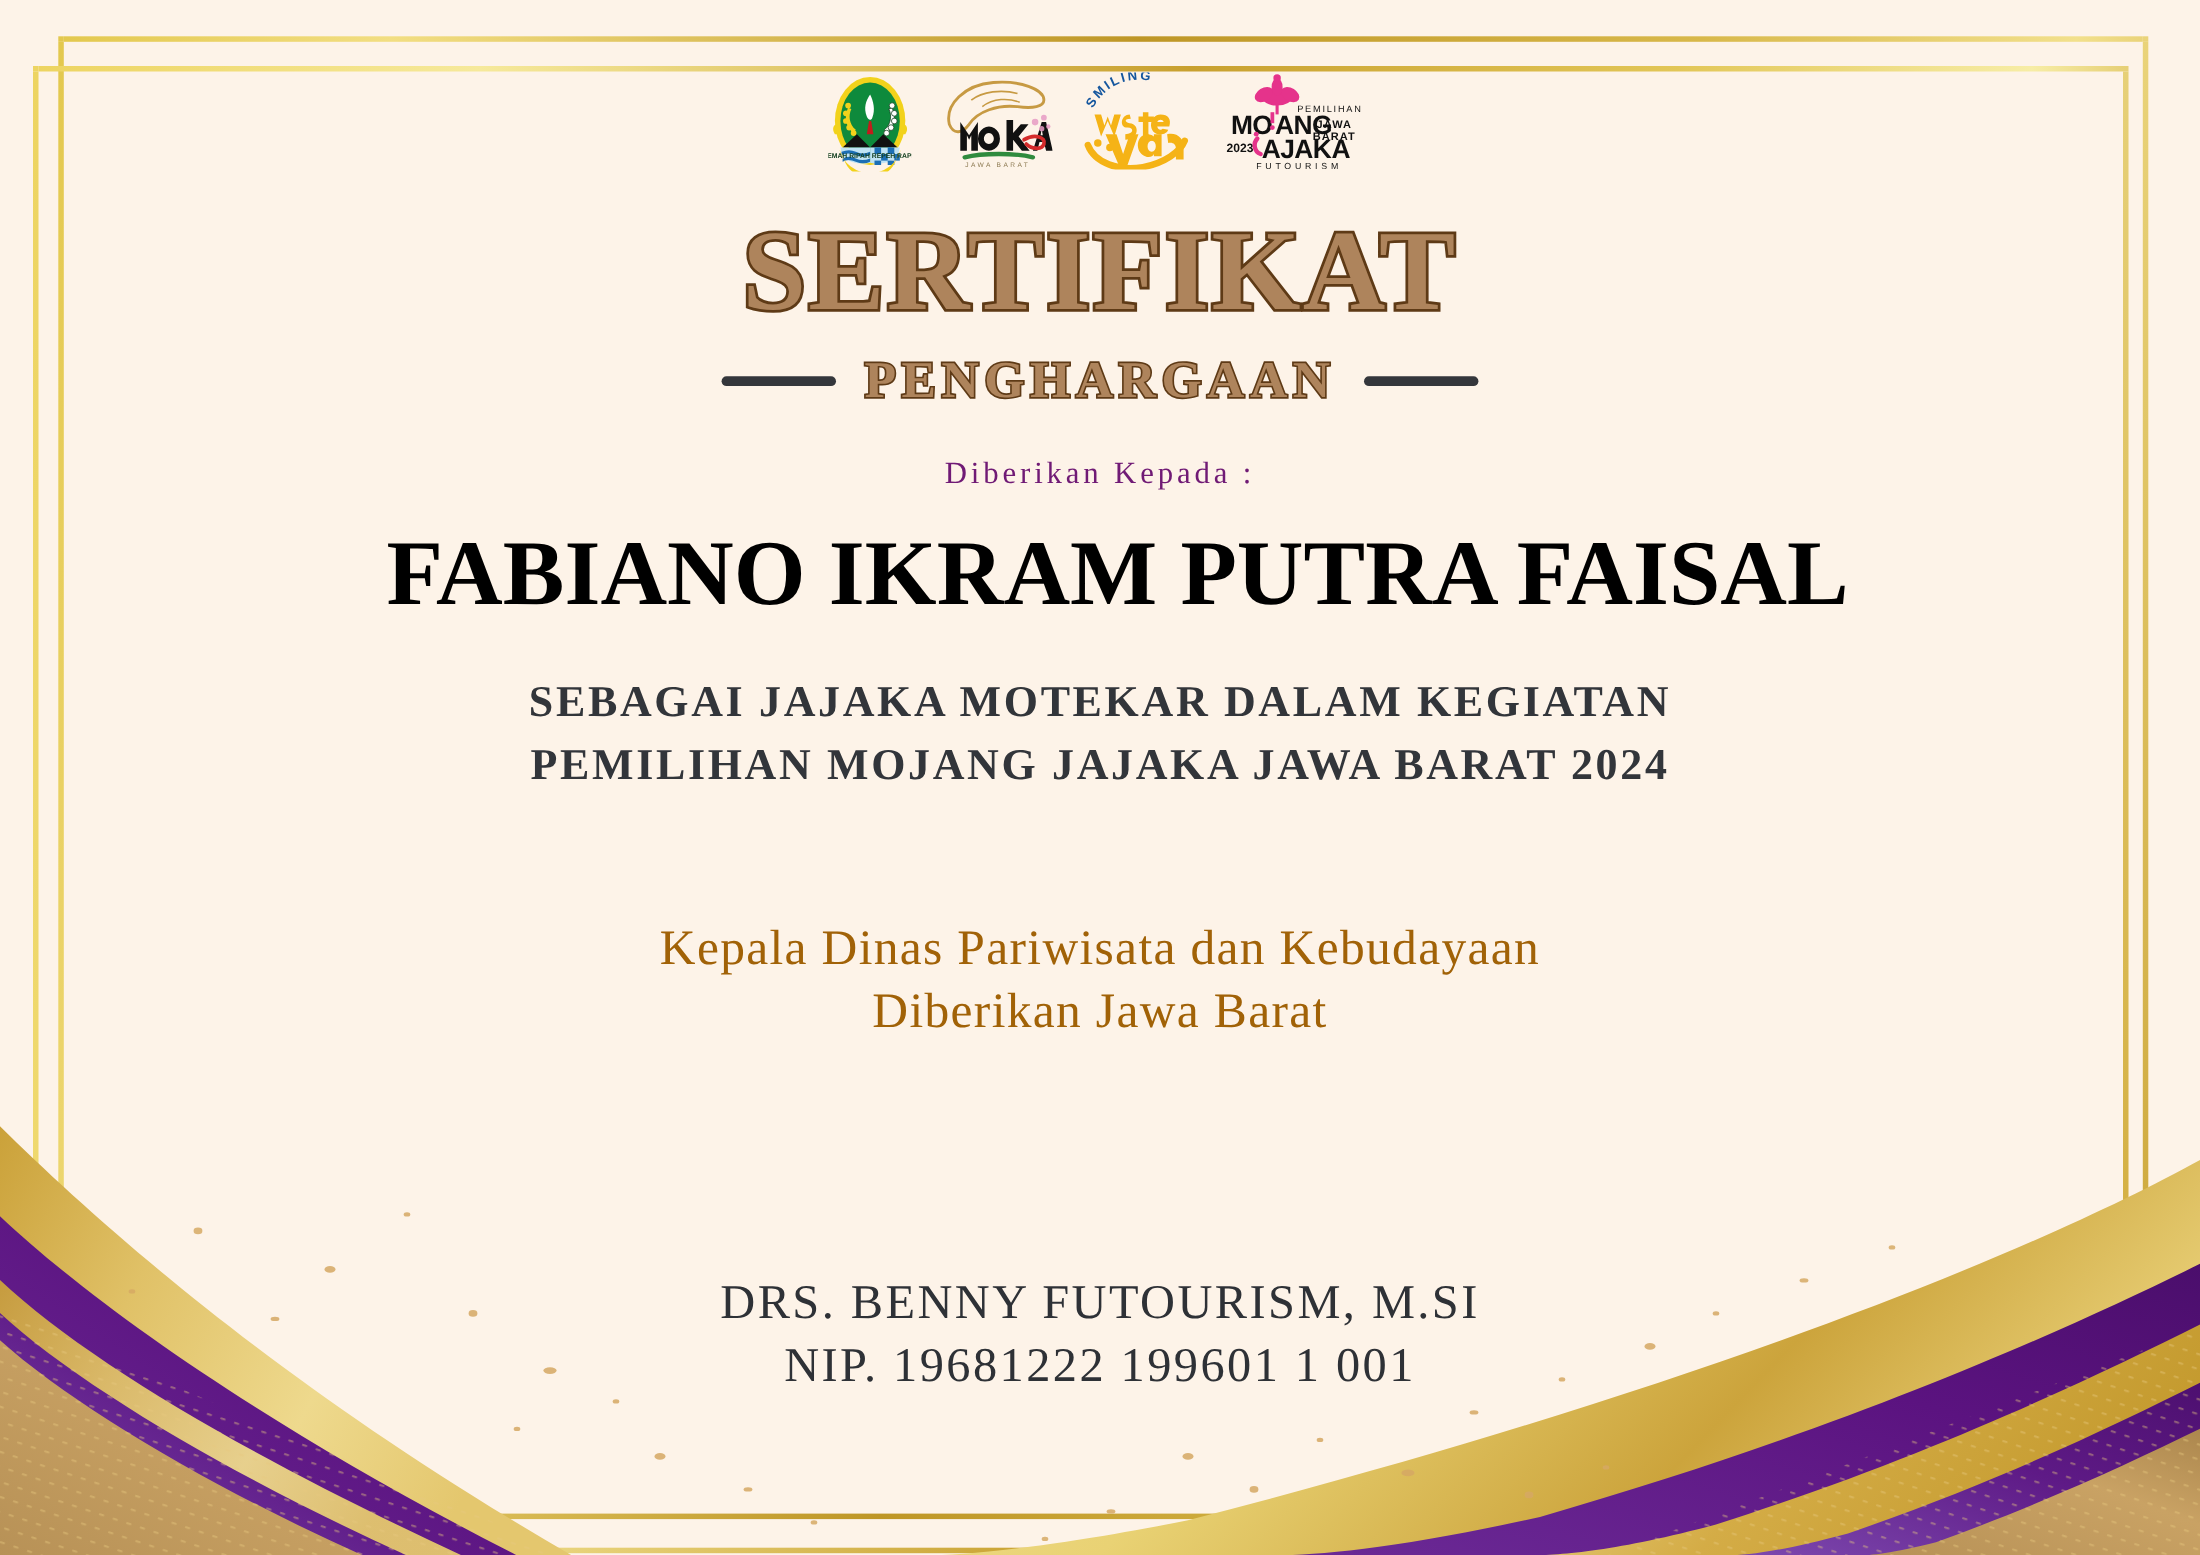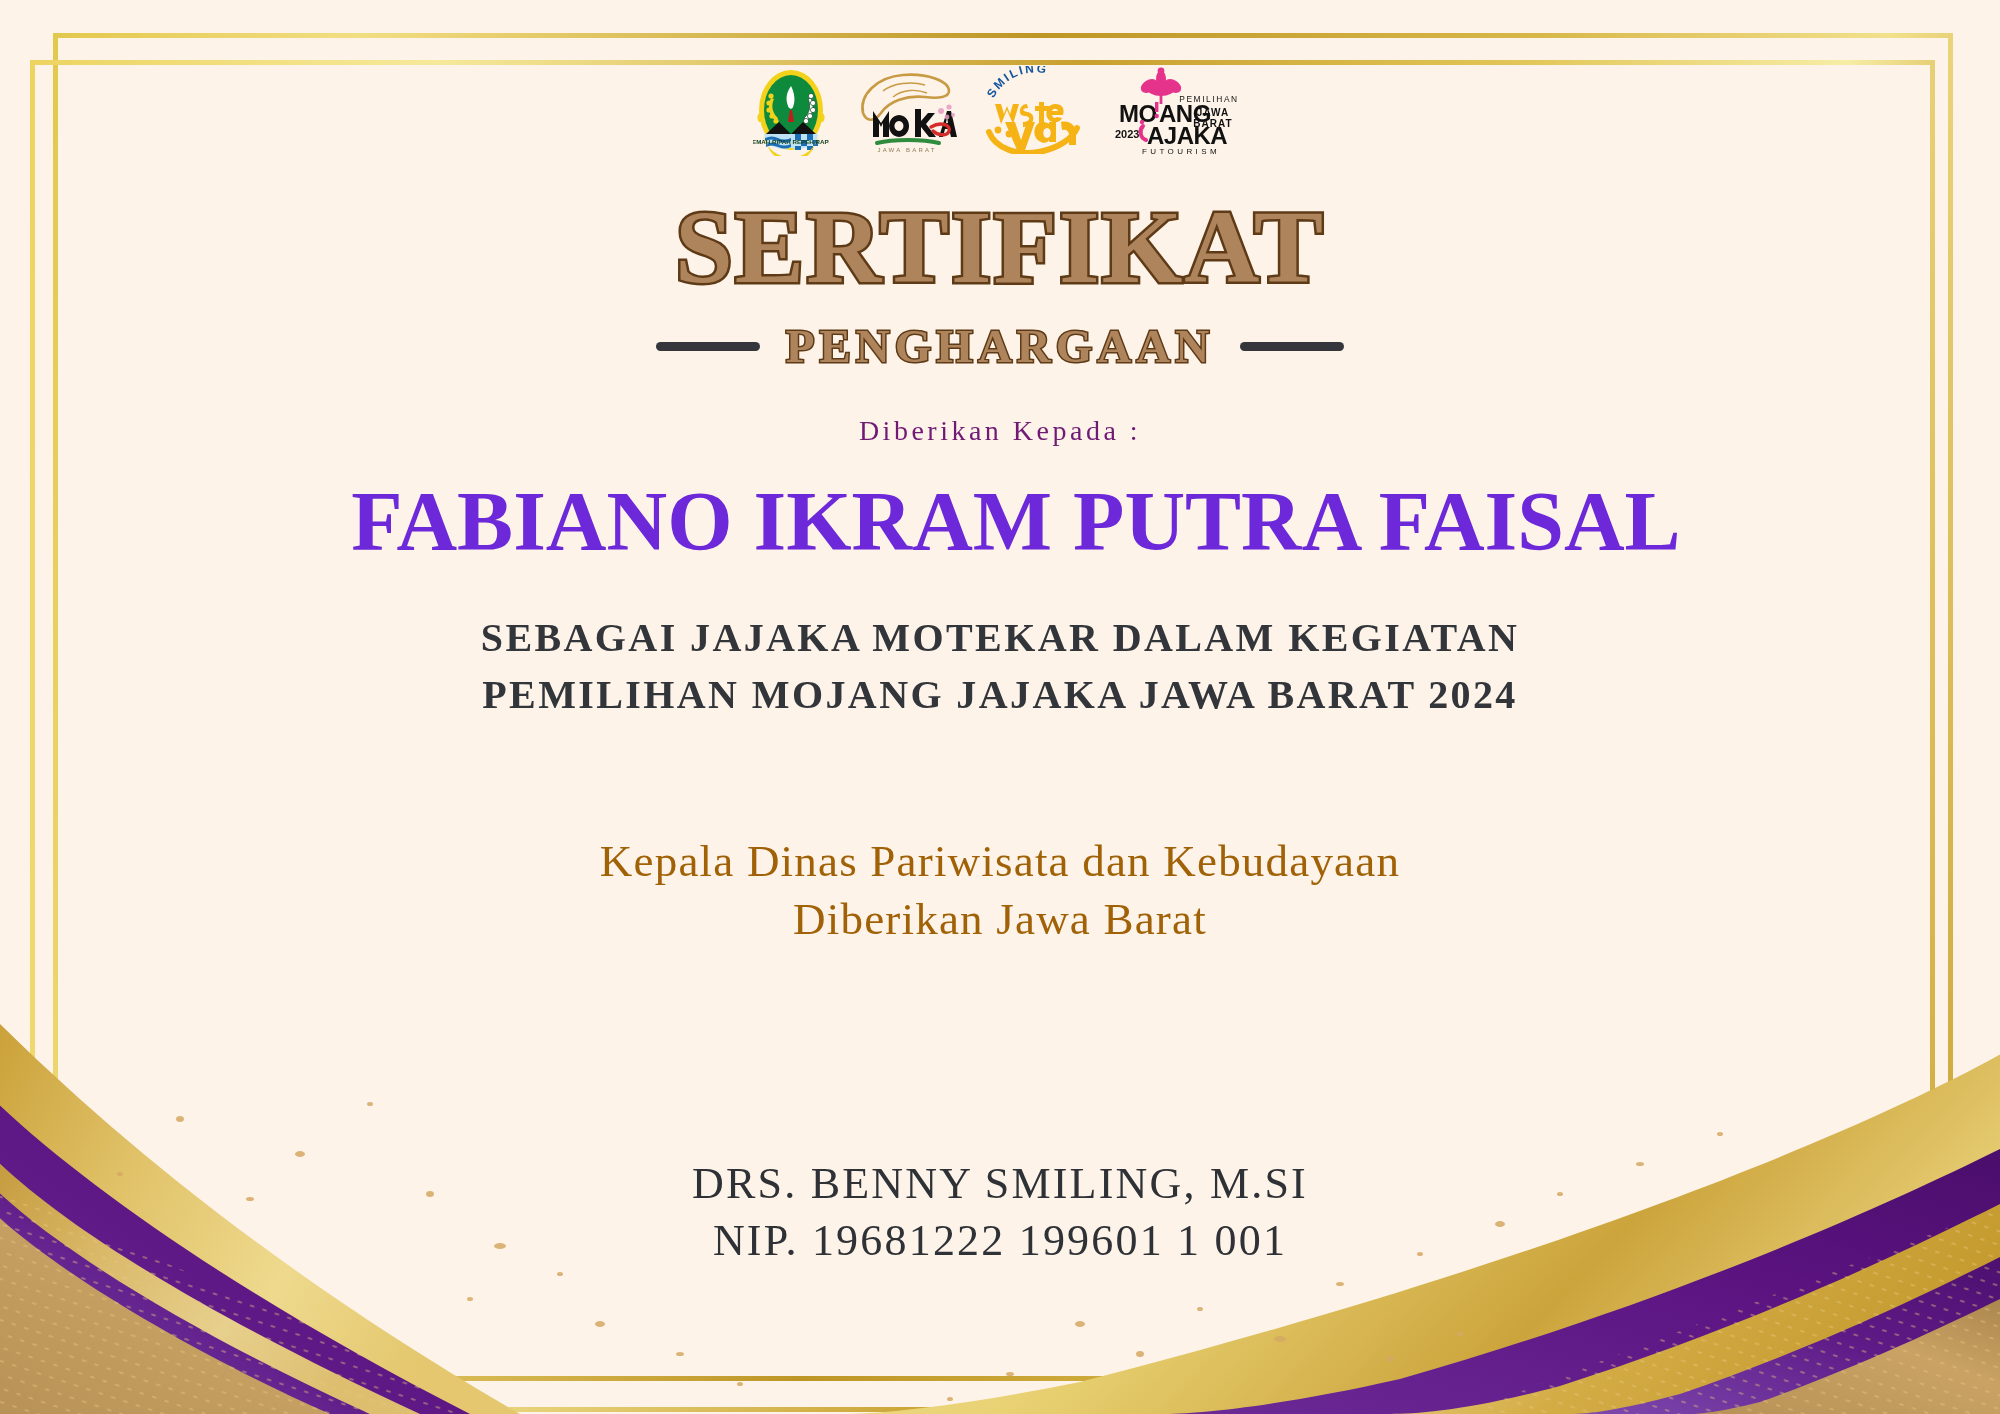--- a/index.html
+++ b/index.html
@@ -108,21 +108,21 @@
     letter-spacing:3.5px;
     color:#701a75;
   }
 
   #recipient {
     margin-top:26px;
     font-family:"Liberation Serif", serif;
     font-weight:700;
     font-size:84px;
     letter-spacing:0px;
-    color:#6d28d9;
+    color:#000000;
     transform:scaleX(1.0);
     white-space:nowrap;
     margin-left:32px;
   }
 
   .desc-line {
     font-family:"Liberation Serif", serif;
     font-weight:700;
     font-size:40px;
     letter-spacing:2.4px;
@@ -386,18 +386,18 @@
       <div class="desc-line">SEBAGAI JAJAKA MOTEKAR DALAM KEGIATAN</div>
       <div class="desc-line">PEMILIHAN MOJANG JAJAKA JAWA BARAT 2024</div>
     </div>
 
     <div id="office">
       <div class="office-line">Kepala Dinas Pariwisata dan Kebudayaan</div>
       <div class="office-line">Diberikan Jawa Barat</div>
     </div>
 
     <div id="signature">
-      <div class="sig-line">DRS. BENNY SMILING, M.SI</div>
+      <div class="sig-line">DRS. BENNY FUTOURISM, M.SI</div>
       <div class="sig-line">NIP. 19681222 199601 1 001</div>
     </div>
 
   </div>
 </div>
 
 </body></html>

